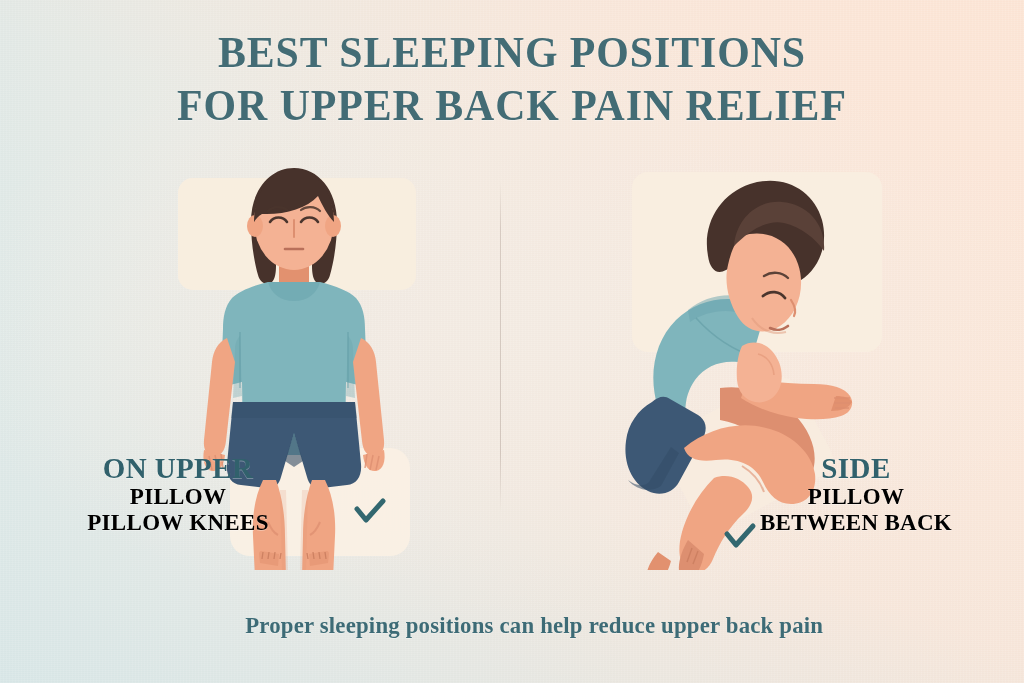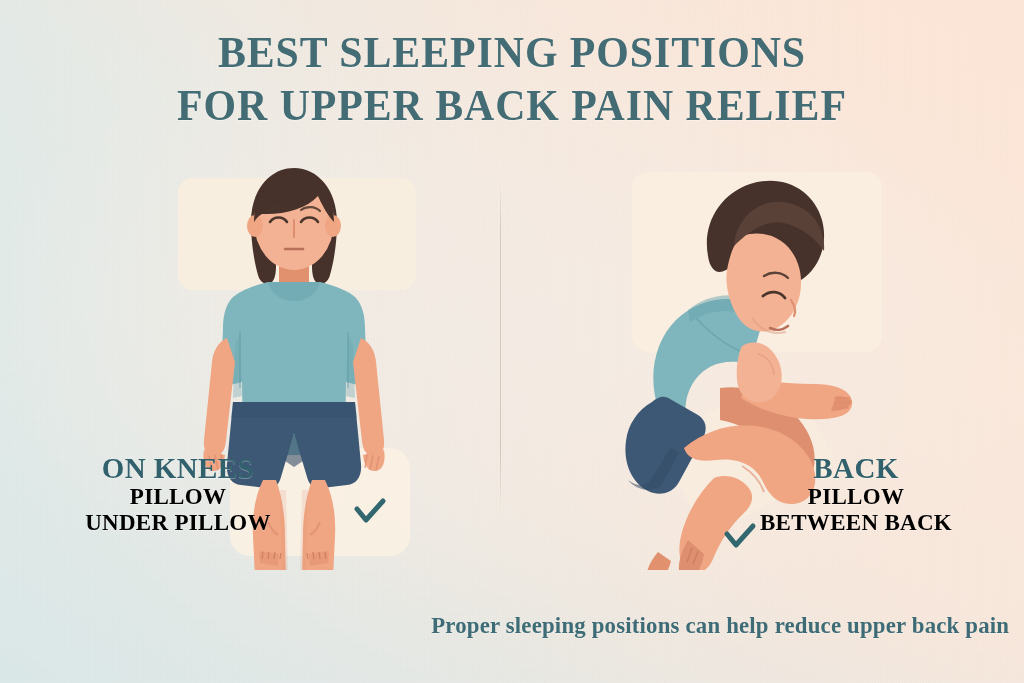--- a/index.html
+++ b/index.html
@@ -106,21 +106,21 @@
     z-index: 8;
     width: 44px; height: 44px;
   }
   #check-left  { left: 348px; top: 488px; }
   #check-right { left: 718px; top: 513px; }
 
   
   .footer {
     position: absolute;
     left: 0; right: 0; top: 612px;
-    text-align: right;
+    text-align: center;
     z-index: 6;
     padding-left: 44px;
   }
   .footer-text {
     color: #3d6b76;
     font-weight: 700;
     font-size: 24px;
     letter-spacing: .2px;
     transform: scaleX(0.95);
     display: inline-block;
@@ -266,31 +266,31 @@
 
       <path d="M199 150c4 6 5 12 3 16" stroke="#dd8f70" stroke-width="2.2" fill="none" stroke-linecap="round"></path>
 
       <path d="M178 178c6 3 13 2 18-2" stroke="#b9705a" stroke-width="2.6" fill="none" stroke-linecap="round"></path>
 
       <path d="M160 168c8 12 20 17 34 14" stroke="#e09a7c" stroke-width="2" fill="none" opacity=".5"></path>
     </g>
   </svg>
 
   <div class="label-group" id="label-left">
-    <div class="label-main">ON KNEES</div>
+    <div class="label-main">ON UPPER</div>
     <div class="label-sub">PILLOW</div>
-    <div class="label-sub">UNDER PILLOW</div>
+    <div class="label-sub">PILLOW KNEES</div>
   </div>
 
   <svg class="check" id="check-left" viewBox="0 0 44 44" xmlns="http://www.w3.org/2000/svg">
     <path d="M9 21l9 11 17-19" stroke="#32676f" stroke-width="5" stroke-linecap="round" stroke-linejoin="round" fill="none"></path>
   </svg>
 
   <div class="label-group" id="label-right">
-    <div class="label-main">BACK</div>
+    <div class="label-main">SIDE</div>
     <div class="label-sub">PILLOW</div>
     <div class="label-sub">BETWEEN BACK</div>
   </div>
 
   <svg class="check" id="check-right" viewBox="0 0 44 44" xmlns="http://www.w3.org/2000/svg">
     <path d="M9 21l9 11 17-19" stroke="#32676f" stroke-width="5" stroke-linecap="round" stroke-linejoin="round" fill="none"></path>
   </svg>
 
   <div class="footer">
     <span class="footer-text">Proper sleeping positions can help reduce upper back pain</span>

